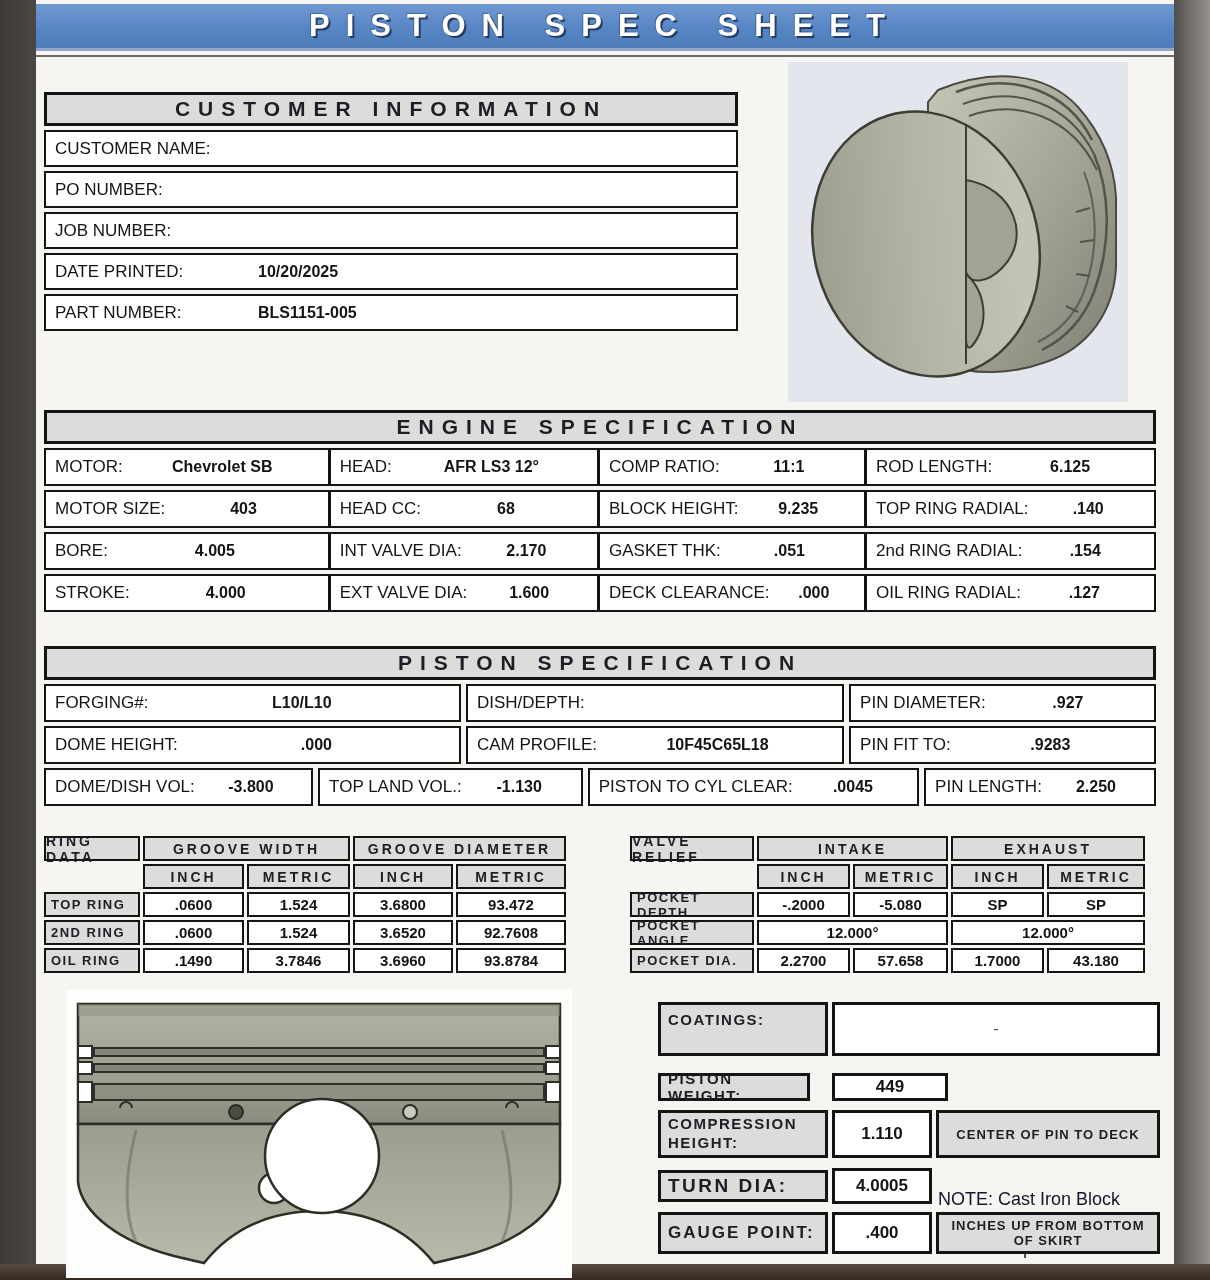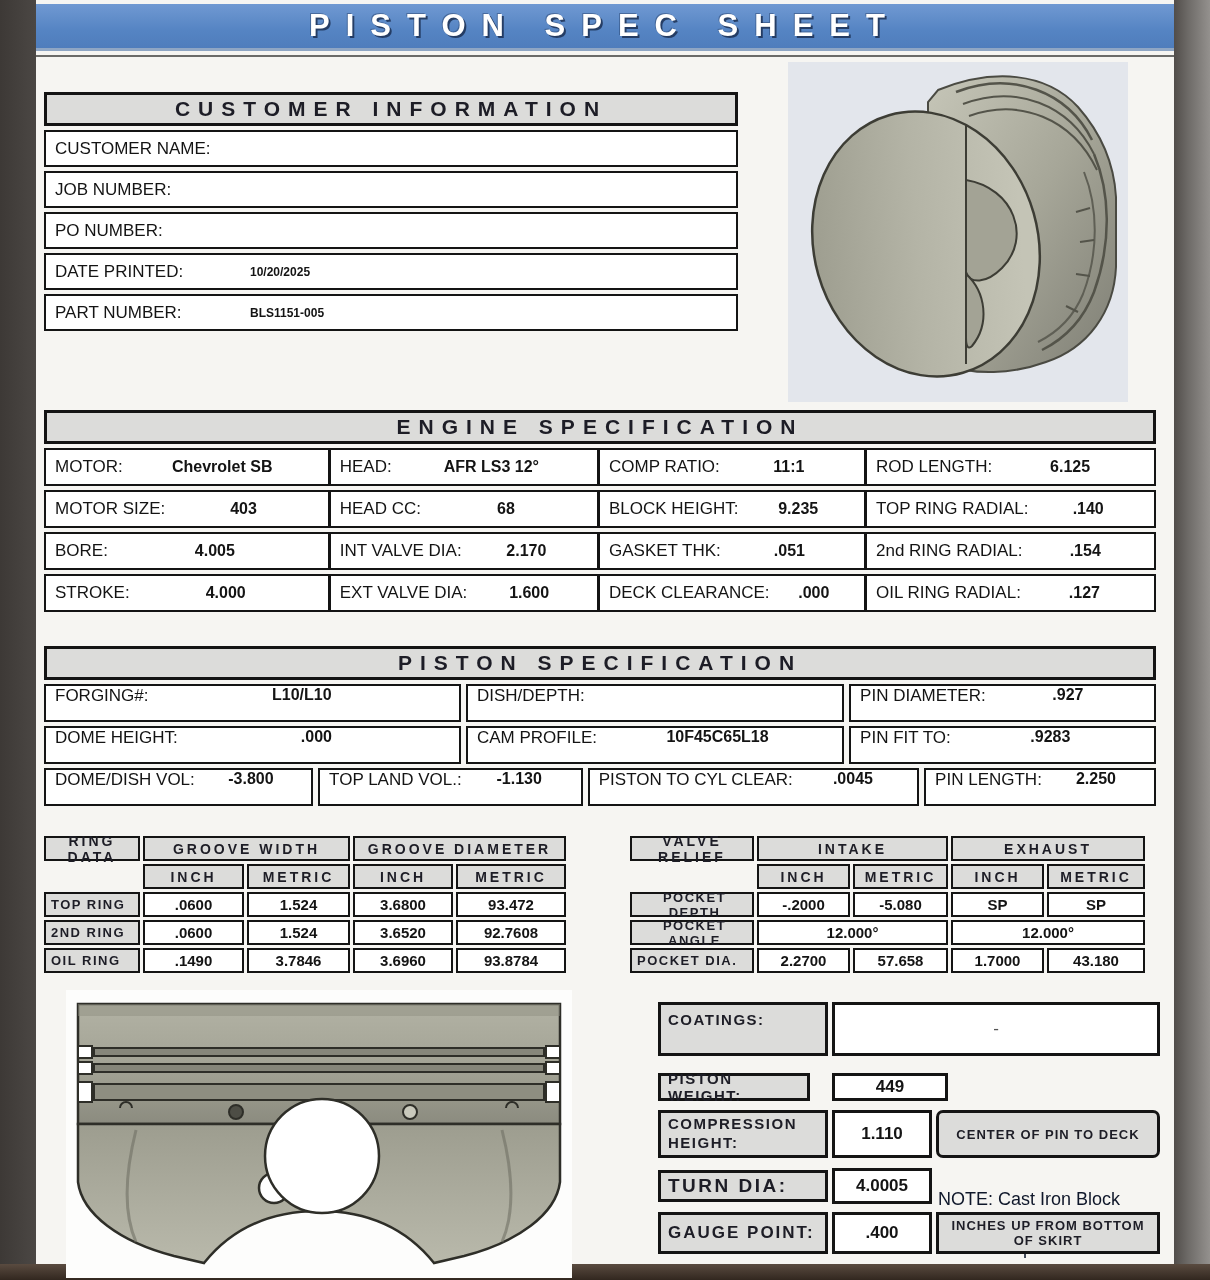--- a/index.html
+++ b/index.html
@@ -22,39 +22,39 @@
   .topline{position:absolute;left:36px;top:55px;width:1138px;height:2px;background:#6b6b69;}
   
   .sec-header{height:34px;background:#dcdcda;border:3px solid #141414;box-sizing:border-box;
           display:flex;align-items:center;justify-content:center;font-weight:bold;
           font-size:21px;letter-spacing:8px;color:#1d1d26;margin-bottom:4px;}
   
   .customer{position:absolute;left:44px;top:92px;width:694px;}
   .ci-row{position:relative;height:37px;border:2px solid #141414;background:#fff;
           margin-bottom:4px;display:flex;align-items:center;box-sizing:border-box;padding-left:9px;}
   .ci-label{font-size:17px;}
-  .ci-value{position:absolute;left:204px;font-size:12px;font-weight:bold;}
+  .ci-value{position:absolute;left:212px;font-size:16px;font-weight:bold;}
   
   .piston3d{position:absolute;left:788px;top:62px;width:340px;height:340px;}
   
   .engine{position:absolute;left:44px;top:410px;width:1112px;}
   .pistonspec{position:absolute;left:44px;top:646px;width:1112px;}
   .spec-row{display:flex;height:38px;border:2px solid #141414;background:#fff;
             margin-bottom:4px;box-sizing:border-box;}
   .sc{display:flex;align-items:center;box-sizing:border-box;border-right:3px solid #141414;padding-left:9px;}
   .sc:last-child{border-right:none;justify-content:center;}
   .sc .lbl{font-size:17px;white-space:nowrap;}
   .sc .val{flex:1;text-align:center;font-size:16px;font-weight:bold;padding-right:6px;}
   .gap-row{display:flex;height:38px;margin-bottom:4px;gap:5px;}
   .gap-row .cell{border:2px solid #141414;background:#fff;box-sizing:border-box;
-            display:flex;padding-left:9px;}
+            display:flex;align-items:center;padding-left:9px;}
   .gap-row .cell .lbl{font-size:17px;white-space:nowrap;}
   .gap-row .cell .val{flex:1;text-align:center;font-size:16px;font-weight:bold;padding-right:4px;}
   
-  .mini{position:absolute;display:grid;gap:3px;text-align:center;}
+  .mini{position:absolute;display:grid;gap:3px;}
   .ring{left:44px;top:836px;grid-template-columns:96px 101px 103px 100px 110px;grid-auto-rows:25px;}
   .valve{left:630px;top:836px;grid-template-columns:124px 93px 95px 93px 98px;grid-auto-rows:25px;}
   .tcell{border:2px solid #141414;box-sizing:border-box;display:flex;align-items:center;
          justify-content:center;font-weight:bold;background:#fff;font-size:15px;}
   .tcell.hdr{background:#dcdcda;letter-spacing:3px;font-size:14px;color:#1d1d26;}
   .tcell.rowlbl{background:#dcdcda;justify-content:flex-start;padding-left:5px;
          letter-spacing:1.5px;font-size:13px;color:#1d1d26;}
   .tcell.blank{border-color:transparent;background:transparent;}
   .span2{grid-column:span 2;}
   
@@ -83,25 +83,25 @@
   </div>
   <div class="topline"></div>
 
   <section class="customer">
     <div class="sec-header">CUSTOMER INFORMATION</div>
     <div class="ci-row">
       <span class="ci-label">CUSTOMER NAME:</span>
       <span class="ci-value"></span>
     </div>
     <div class="ci-row">
+      <span class="ci-label">PO NUMBER:</span>
+      <span class="ci-value"></span>
+    </div>
+    <div class="ci-row">
       <span class="ci-label">JOB NUMBER:</span>
-      <span class="ci-value"></span>
-    </div>
-    <div class="ci-row">
-      <span class="ci-label">PO NUMBER:</span>
       <span class="ci-value"></span>
     </div>
     <div class="ci-row">
       <span class="ci-label">DATE PRINTED:</span>
       <span class="ci-value">10/20/2025</span>
     </div>
     <div class="ci-row">
       <span class="ci-label">PART NUMBER:</span>
       <span class="ci-value">BLS1151-005</span>
     </div>
@@ -370,21 +370,21 @@
   </div>
 
   <div class="dlab" style="left:658px;top:1002px;width:170px;height:54px;align-items:flex-start;padding-top:6px;">COATINGS:</div>
   <div class="dval" style="left:832px;top:1002px;width:328px;height:54px;font-weight:normal;color:#555;">-</div>
 
   <div class="dlab" style="left:658px;top:1073px;width:152px;height:28px;">PISTON WEIGHT:</div>
   <div class="dval" style="left:832px;top:1073px;width:116px;height:28px;">449</div>
 
   <div class="dlab" style="left:658px;top:1110px;width:170px;height:48px;line-height:1.25;">COMPRESSION HEIGHT:</div>
   <div class="dval" style="left:832px;top:1110px;width:100px;height:48px;">1.110</div>
-  <div class="dnote" style="left:936px;top:1110px;width:224px;height:48px;border-radius:7px;">CENTER OF PIN TO DECK</div>
+  <div class="dnote" style="left:936px;top:1110px;width:224px;height:48px;">CENTER OF PIN TO DECK</div>
 
   <div class="dlab" style="left:658px;top:1170px;width:170px;height:32px;font-size:19px;letter-spacing:2.5px;">TURN DIA:</div>
   <div class="dval" style="left:832px;top:1168px;width:100px;height:36px;text-align:right;">4.0005</div>
   <div class="plainnote" style="left:938px;top:1163px;width:226px;">
     <div>NOTE: Cast Iron Block .0045 min</div>
     <div>-.007 max piston to wall</div>
   </div>
 
   <div class="dlab" style="left:658px;top:1212px;width:170px;height:42px;font-size:17px;letter-spacing:2px;">GAUGE POINT:</div>
   <div class="dval" style="left:832px;top:1212px;width:100px;height:42px;">.400</div>

